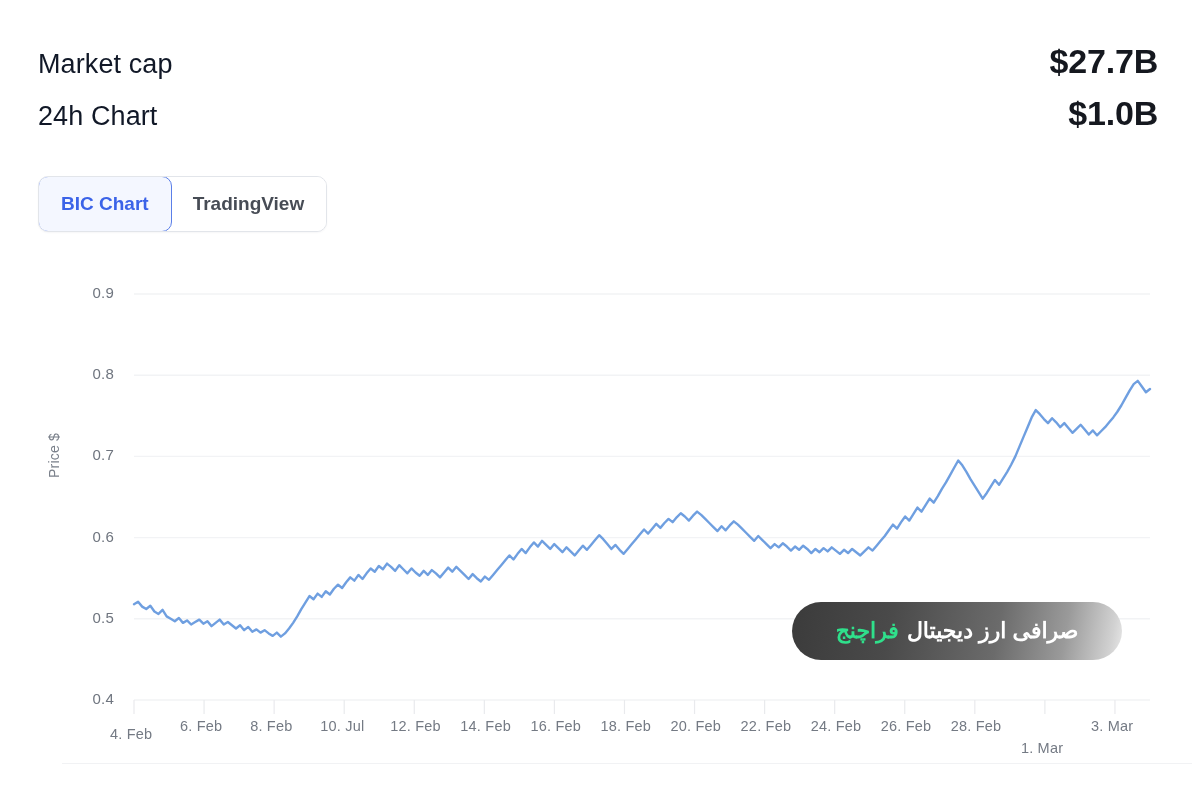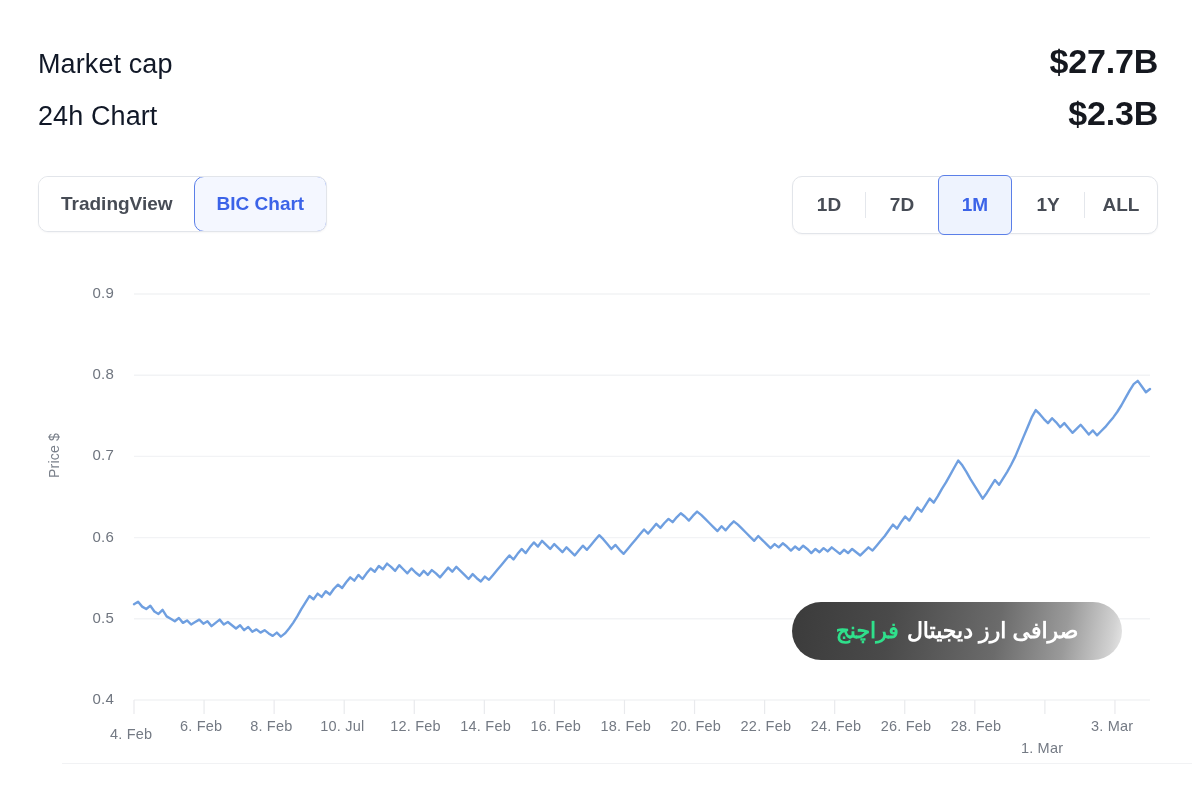--- a/index.html
+++ b/index.html
@@ -201,54 +201,33 @@
 
 <div class="page">
 
   <div class="stats">
     <div class="stat-row">
       <div class="stat-label">Market cap</div>
       <div class="stat-value">$27.7B</div>
     </div>
     <div class="stat-row">
       <div class="stat-label">24h Chart</div>
-      <div class="stat-value">$2.3B</div>
+      <div class="stat-value">$1.0B</div>
     </div>
   </div>
 
   <div class="tabs">
+    <div class="tab active">
+      <span>BIC Chart</span>
+    </div>
     <div class="tab">
       <span>TradingView</span>
     </div>
-    <div class="tab active">
-      <span>BIC Chart</span>
-    </div>
-  </div>
-
-  <div class="ranges">
-    <div class="range">
-      <span>1D</span>
-    </div>
-    <div class="range-div"></div>
-    <div class="range">
-      <span>7D</span>
-    </div>
-    <div class="range-div hidden"></div>
-    <div class="range active">
-      <span>1M</span>
-    </div>
-    <div class="range-div hidden"></div>
-    <div class="range">
-      <span>1Y</span>
-    </div>
-    <div class="range-div"></div>
-    <div class="range">
-      <span>ALL</span>
-    </div>
-  </div>
+  </div>
+
 
   <div class="chart-wrap">
     <div class="ylabel">Price $</div>
     <div id="ytick-layer">
         <div class="ytick" style="left: 74px; top: 22px;">0.9</div>
         <div class="ytick" style="left: 74px; top: 103.2px;">0.8</div>
         <div class="ytick" style="left: 74px; top: 184.4px;">0.7</div>
         <div class="ytick" style="left: 74px; top: 265.6px;">0.6</div>
         <div class="ytick" style="left: 74px; top: 346.8px;">0.5</div>
         <div class="ytick" style="left: 74px; top: 428px;">0.4</div>

